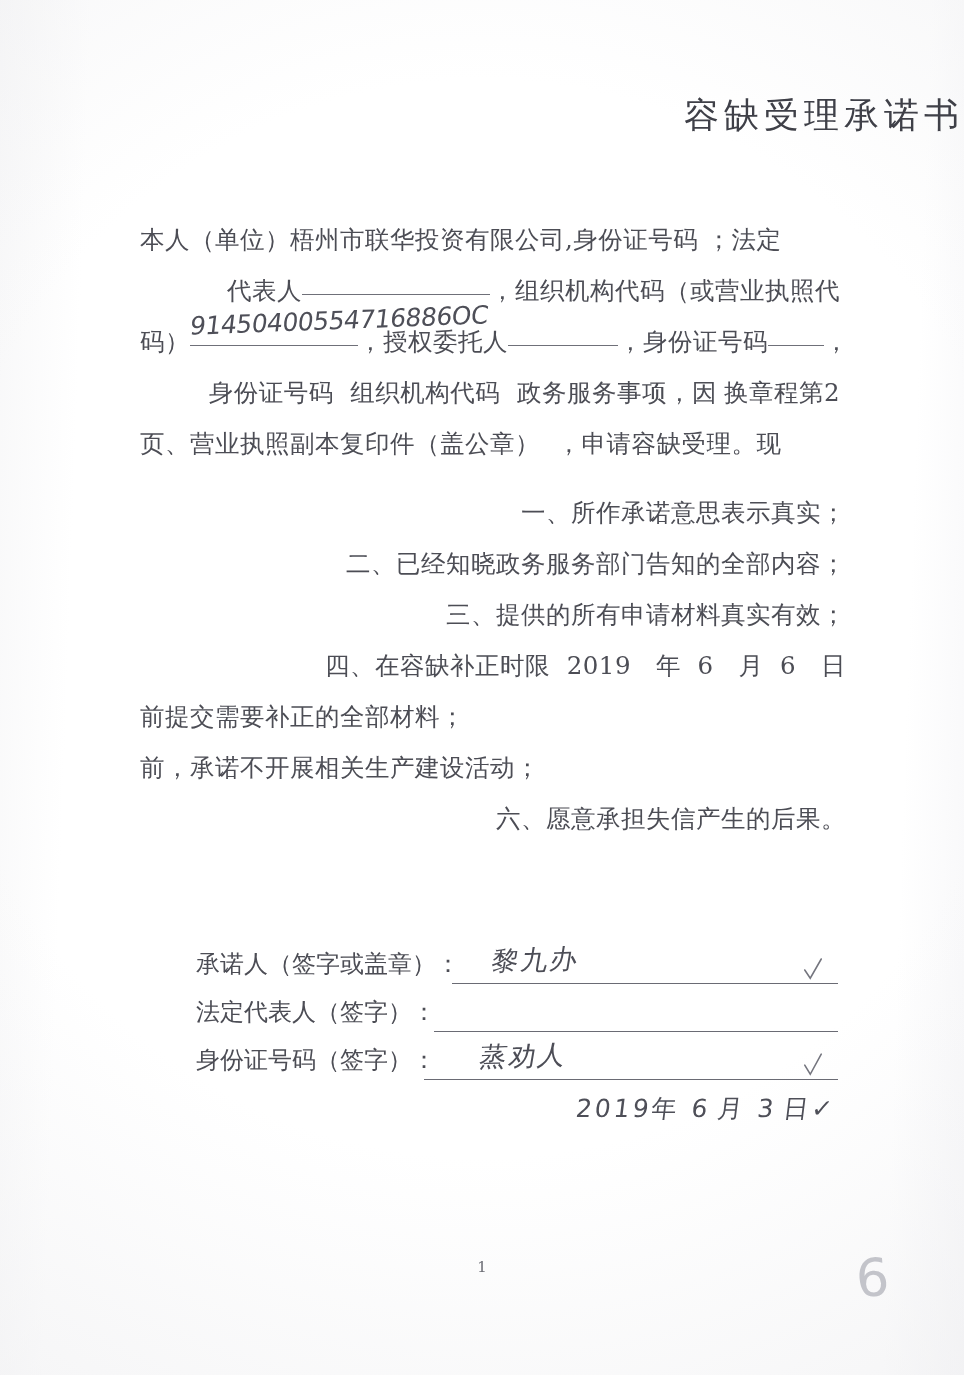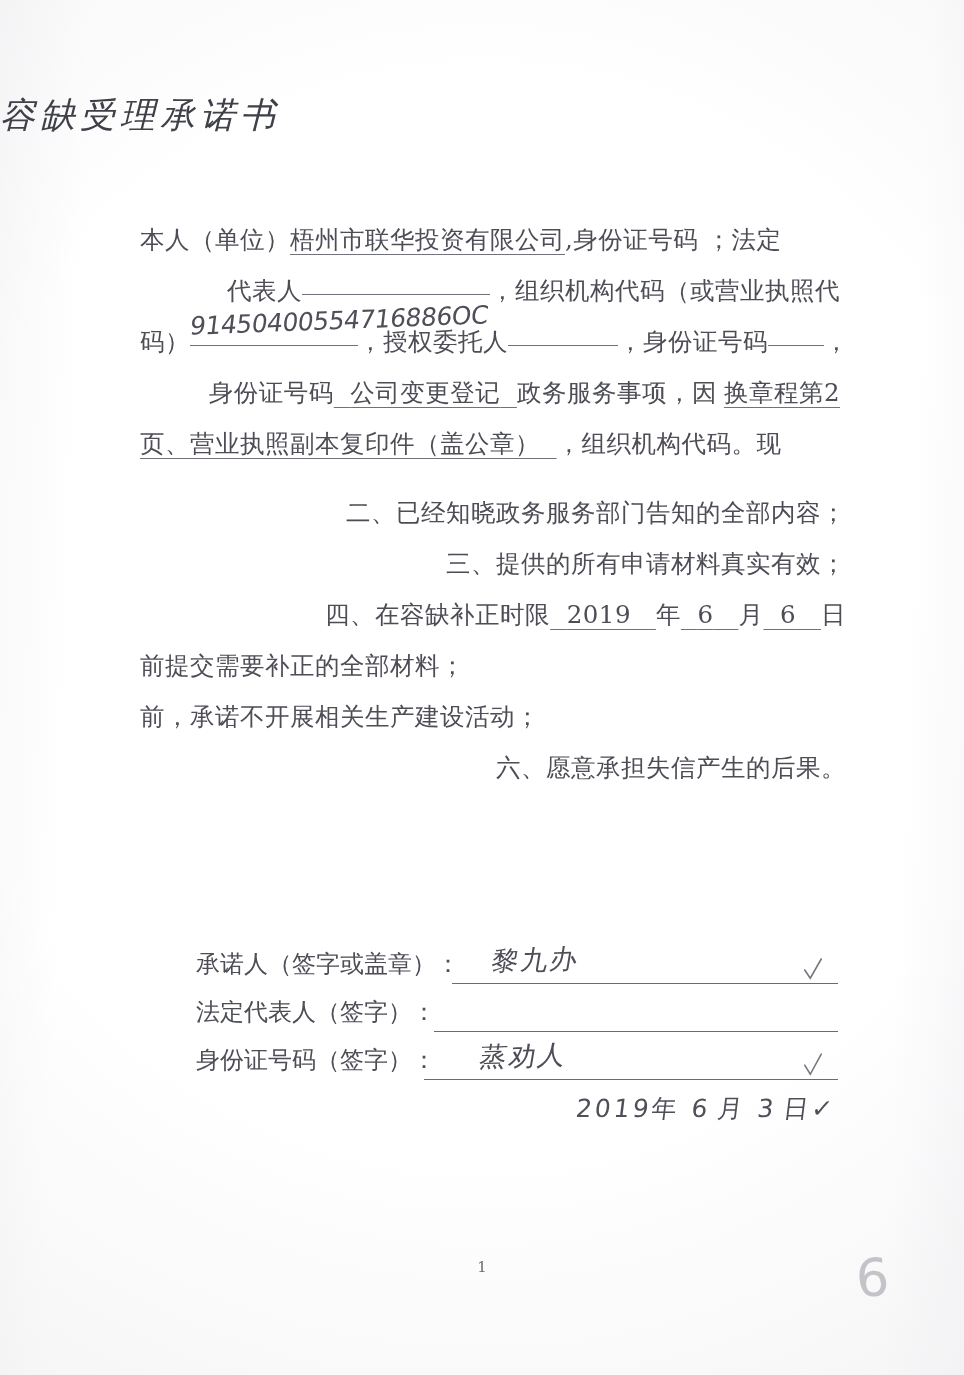--- a/index.html
+++ b/index.html
@@ -23,44 +23,42 @@
     background:
       radial-gradient(circle at 50% 45%, rgba(255,255,255,0) 60%, rgba(238,238,240,0.55) 100%),
       linear-gradient(92deg, rgba(247,247,248,0.9) 0%, rgba(255,255,255,0) 9%, rgba(255,255,255,0) 92%, rgba(246,246,248,0.85) 100%);
     pointer-events: none;
   }
   .title {
     position: absolute;
     top: 92px;
     left: 0;
     width: 964px;
-    text-align: left;
+    text-align: right;
     font-size: 35px;
     letter-spacing: 5px;
     color: #3f4048;
     font-family: "DejaVu Serif", "Liberation Serif", serif;
-    font-style: italic;
   }
   .body-block {
     position: absolute;
     top: 214px;
     left: 140px;
     width: 700px;
   }
   .line {
     font-size: 24.5px;
     line-height: 51px;
     letter-spacing: 0.5px;
     white-space: nowrap;
     color: #4c4d55;
     position: relative;
   }
   .indent { padding-left: 49px; text-align: right; }
   .u {
-    text-decoration: underline;
     text-underline-offset: 6px;
     text-decoration-thickness: 1.2px;
     text-decoration-color: #70717a;
   }
   .blank {
     display: inline-block;
     border-bottom: 1.3px solid #6f7079;
     vertical-align: 4px;
     height: 18px;
   }
@@ -183,31 +181,34 @@
 
     <div class="line indent">
       <span>代表人</span><span class="blank b-long"></span><span>，组织机构代码（或营业执照代</span>
     </div>
 
     <div class="line">
       <span>码）</span><span class="blank b-code"></span><span class="hw-code">91450400554716886OC</span><span>，授权委托人</span><span class="blank b-med"></span><span>，身份证号码</span><span class="blank b-short"></span><span>，</span>
     </div>
 
     <div class="line indent">
-      <span>身份证号码</span><span class="u">&nbsp;&nbsp;<span>公司变更登记</span>&nbsp;&nbsp;</span><span>政务服务事项，因</span><span class="sp-s"></span><span class="u">换章程第2</span>
+      <span>身份证号码</span><span class="u">&nbsp;&nbsp;<span>组织机构代码</span>&nbsp;&nbsp;</span><span>政务服务事项，因</span><span class="sp-s"></span><span class="u">换章程第2</span>
     </div>
 
     <div class="line">
-      <span class="u">页、营业执照副本复印件（盖公章）</span><span class="u">&nbsp;&nbsp;</span><span>，组织机构代码。现</span>
+      <span class="u">页、营业执照副本复印件（盖公章）</span><span class="u">&nbsp;&nbsp;</span><span>，申请容缺受理。现</span>
     </div>
 
   </div>
 
   <div class="list-block">
 
+    <div class="line indent">
+      <span>一、</span><span>所作承诺意思表示真实；</span>
+    </div>
 
     <div class="line indent">
       <span>二、</span><span>已经知晓政务服务部门告知的全部内容；</span>
     </div>
 
     <div class="line indent">
       <span>三、</span><span>提供的所有申请材料真实有效；</span>
     </div>
 
     <div class="line indent">

